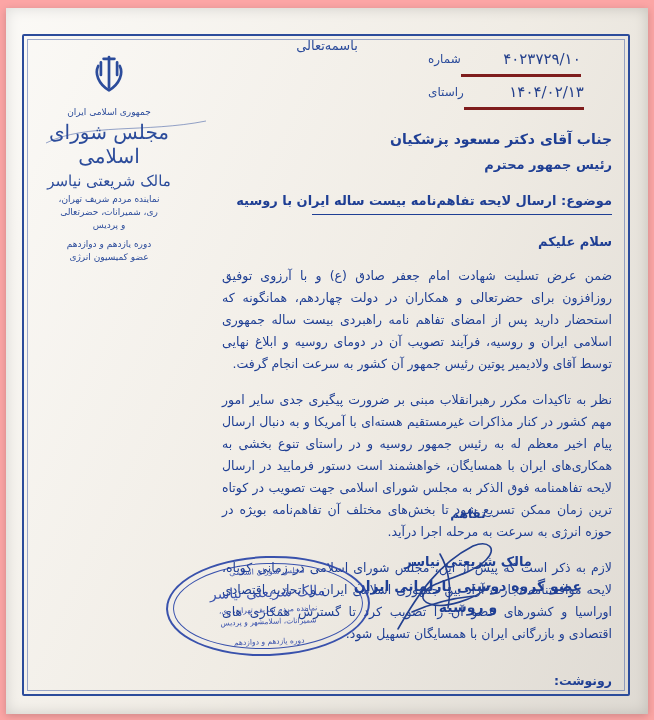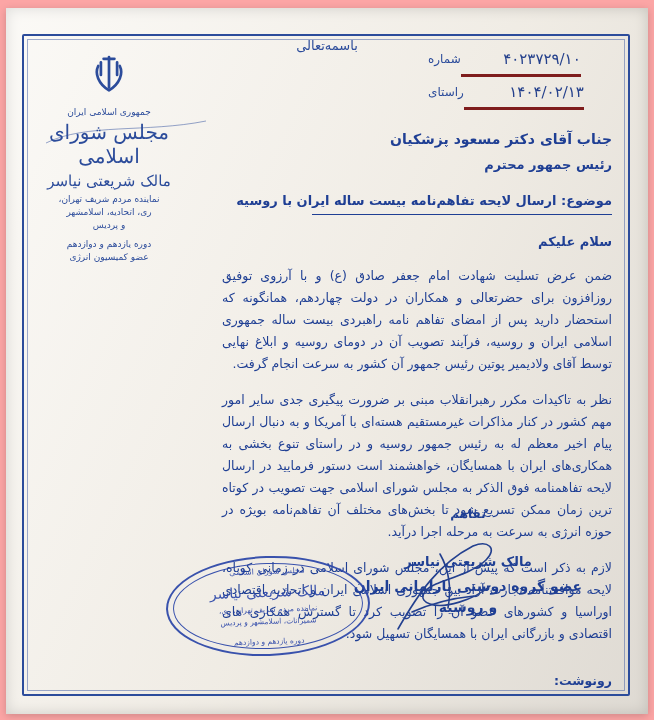--- a/index.html
+++ b/index.html
@@ -268,21 +268,21 @@
             <path d="M21 16 L21 30"></path>
             <path d="M39 16 L39 30"></path>
             <path d="M24 12 L36 12"></path>
           </g>
         </svg>
       </div>
       <div class="org">جمهوری اسلامی ایران</div>
       <div class="title-script">مجلس شورای اسلامی</div>
       <div class="name-script">مالک شریعتی نیاسر</div>
       <div class="sub">نماینده مردم شریف تهران،</div>
-      <div class="sub">ری، اتحادیه، اسلامشهر</div>
+      <div class="sub">ری، شمیرانات، حضرتعالی</div>
       <div class="sub">و پردیس</div>
       <div class="sub" style="margin-top:6px">دوره یازدهم و دوازدهم</div>
       <div class="sub">عضو کمیسیون انرژی</div>
     </div>
 
     <div class="body">
       <div class="addressee">جناب آقای دکتر مسعود پزشکیان</div>
       <div class="addressee2">رئیس جمهور محترم</div>
       <div class="subject">موضوع: ارسال لایحه تفاهم‌نامه بیست ساله ایران با روسیه</div>
       <div class="subject-rule"></div>

